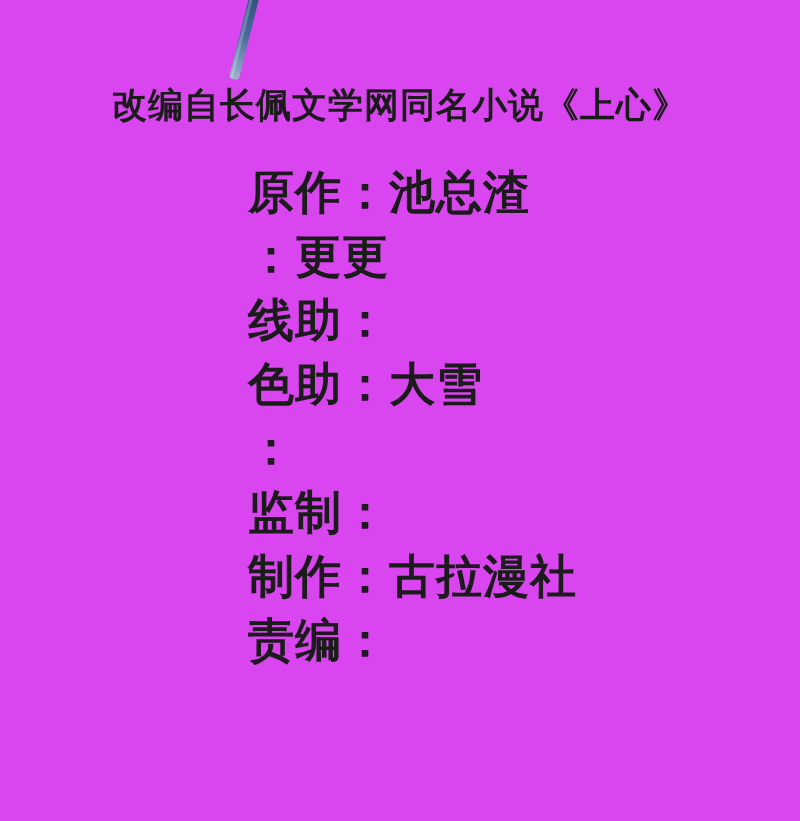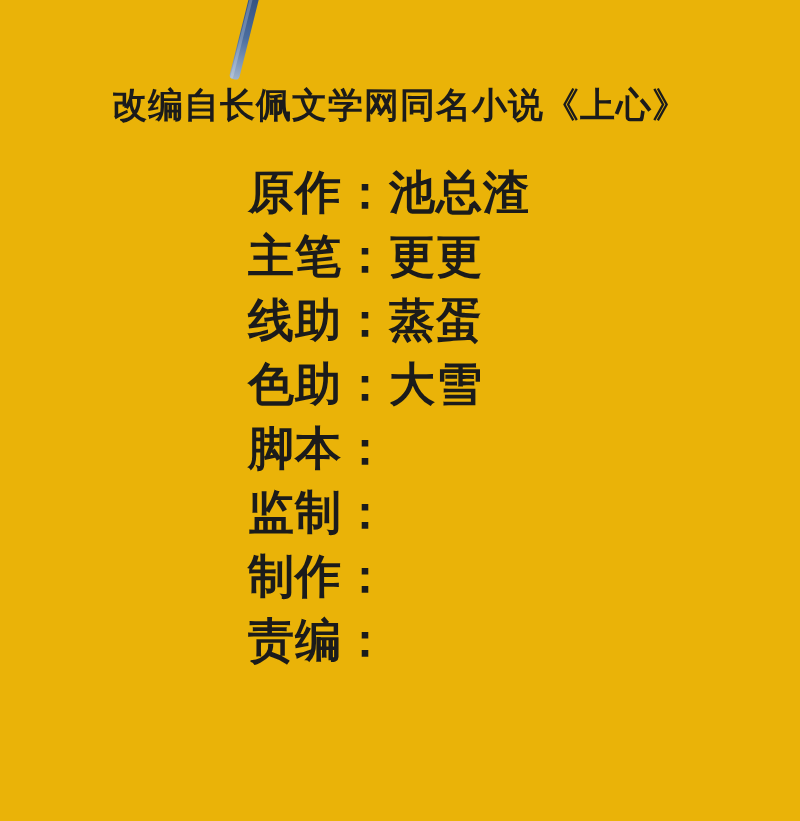--- a/index.html
+++ b/index.html
@@ -7,21 +7,21 @@
     padding: 0;
     background: #ffffff;
   }
   body {
     font-family: "DejaVu Sans", "Liberation Sans", sans-serif;
   }
   .page {
     position: relative;
     width: 800px;
     height: 821px;
-    background: #eab308;
+    background: #d946ef;
     overflow: hidden;
   }
   
   .deco-stroke {
     position: absolute;
     top: -14px;
     left: 252px;
     width: 10px;
     height: 96px;
     background: linear-gradient(180deg, #2e4a78 0%, #4a6d9e 55%, #9fb3cc 100%);
@@ -94,50 +94,48 @@
 
   <div class="credits-list">
 
     <div class="credit-row">
       <span class="credit-role">原作</span>
       <span class="credit-sep">：</span>
       <span class="credit-name">池总渣</span>
     </div>
 
     <div class="credit-row">
-      <span class="credit-role">主笔</span>
       <span class="credit-sep">：</span>
       <span class="credit-name">更更</span>
     </div>
 
     <div class="credit-row">
       <span class="credit-role">线助</span>
       <span class="credit-sep">：</span>
-      <span class="credit-name">蒸蛋</span>
     </div>
 
     <div class="credit-row">
       <span class="credit-role">色助</span>
       <span class="credit-sep">：</span>
       <span class="credit-name">大雪</span>
     </div>
 
     <div class="credit-row">
-      <span class="credit-role">脚本</span>
       <span class="credit-sep">：</span>
     </div>
 
     <div class="credit-row">
       <span class="credit-role">监制</span>
       <span class="credit-sep">：</span>
     </div>
 
     <div class="credit-row">
       <span class="credit-role">制作</span>
       <span class="credit-sep">：</span>
+      <span class="credit-name">古拉漫社</span>
     </div>
 
     <div class="credit-row">
       <span class="credit-role">责编</span>
       <span class="credit-sep">：</span>
     </div>
 
   </div>
 </div>
 

